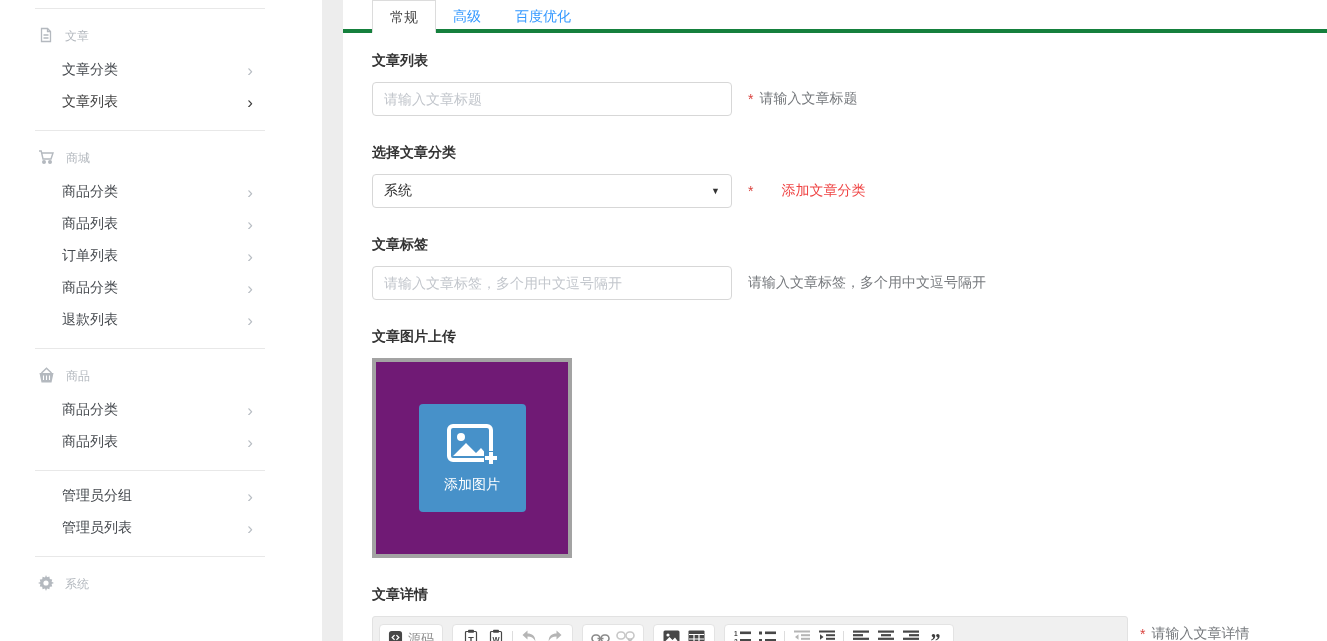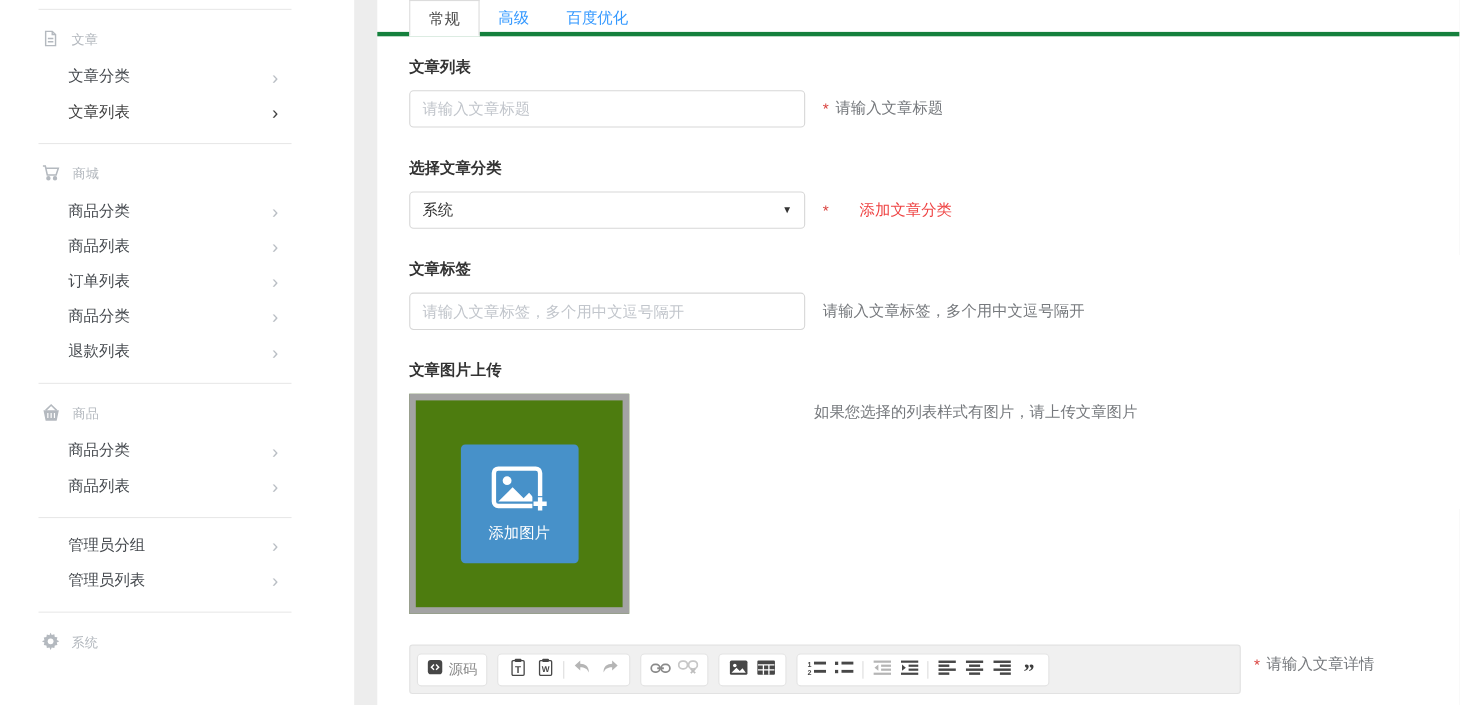--- a/index.html
+++ b/index.html
@@ -34,21 +34,21 @@
                 padding:0 11px; font-size:14px; color:#333; background:#fff; outline:none; }
   .text-input::placeholder { color:#c2c6cc; }
   .select { width:360px; height:34px; border:1px solid #d7d7d7; border-radius:4px; background:#fff;
             display:flex; align-items:center; justify-content:space-between; padding:0 11px;
             font-size:14px; color:#333; cursor:pointer; }
   .select-arrow { font-size:9px; color:#333; }
   .hint { margin-left:16px; font-size:14px; color:#76797d; display:flex; align-items:center; white-space:nowrap; }
   .req { color:#d9413d; margin-right:6px; }
   .hint-link { color:#ef4444; margin-left:22px; cursor:pointer; }
 
-  .upload-box { width:200px; height:200px; border:6px solid #a3a3a3; background:#4d7c0f;
+  .upload-box { width:200px; height:200px; border:4px solid #a3a3a3; background:#701a75;
                 display:flex; align-items:center; justify-content:center; }
   .add-image-btn { width:107px; height:108px; background:#4791c9; border-radius:4px; cursor:pointer;
                    display:flex; flex-direction:column; align-items:center; justify-content:center; color:#fff; }
   .add-image-btn svg { margin-bottom:7px; }
   .btn-label { font-size:14px; }
   .upload-hint { margin-left:168px; padding-top:8px; }
   .editor-hint { margin-left:12px; padding-top:9px; }
 
   
   .editor { width:756px; background:#f0f0f0; border:1px solid #e2e2e2; border-radius:3px;
@@ -210,27 +210,25 @@
               <svg width="52" height="46" viewBox="0 0 52 46">
                 <rect x="3" y="3" width="42" height="34" rx="4" fill="none" stroke="#fff" stroke-width="4"></rect>
                 <circle cx="15" cy="14" r="4" fill="#fff"></circle>
                 <path d="M7 33 L20 20 L30 30 L35 25 L42 33 Z" fill="#fff"></path>
                 <rect x="38" y="28" width="14" height="14" fill="#4791c9"></rect>
                 <path d="M43 29 h4 v4 h4 v4 h-4 v4 h-4 v-4 h-4 v-4 h4 z" fill="#fff"></path>
               </svg>
               <span class="btn-label">添加图片</span>
             </div>
           </div>
-          <div class="hint upload-hint">
-            <span>如果您选择的列表样式有图片，请上传文章图片</span>
-          </div>
-        </div>
-      </div>
-
-      <div class="field">
+        </div>
+      </div>
+
+      <div class="field">
+        <div class="field-label">文章详情</div>
         <div class="row top">
           <div class="editor">
             <div id="toolbar-root">
                 <div class="trow">
                   <div class="tgroup">
                     <span class="tbtn">
                       <span><svg width="15" height="15" viewBox="0 0 16 16">
                           <rect x="1" y="1" width="14" height="14" rx="3" fill="#474747"></rect>
                           <path d="M7 5.5 4.5 8 7 10.5M9 5.5 11.5 8 9 10.5" stroke="#fff" fill="none" stroke-width="1.4"></path>
                         </svg></span>

